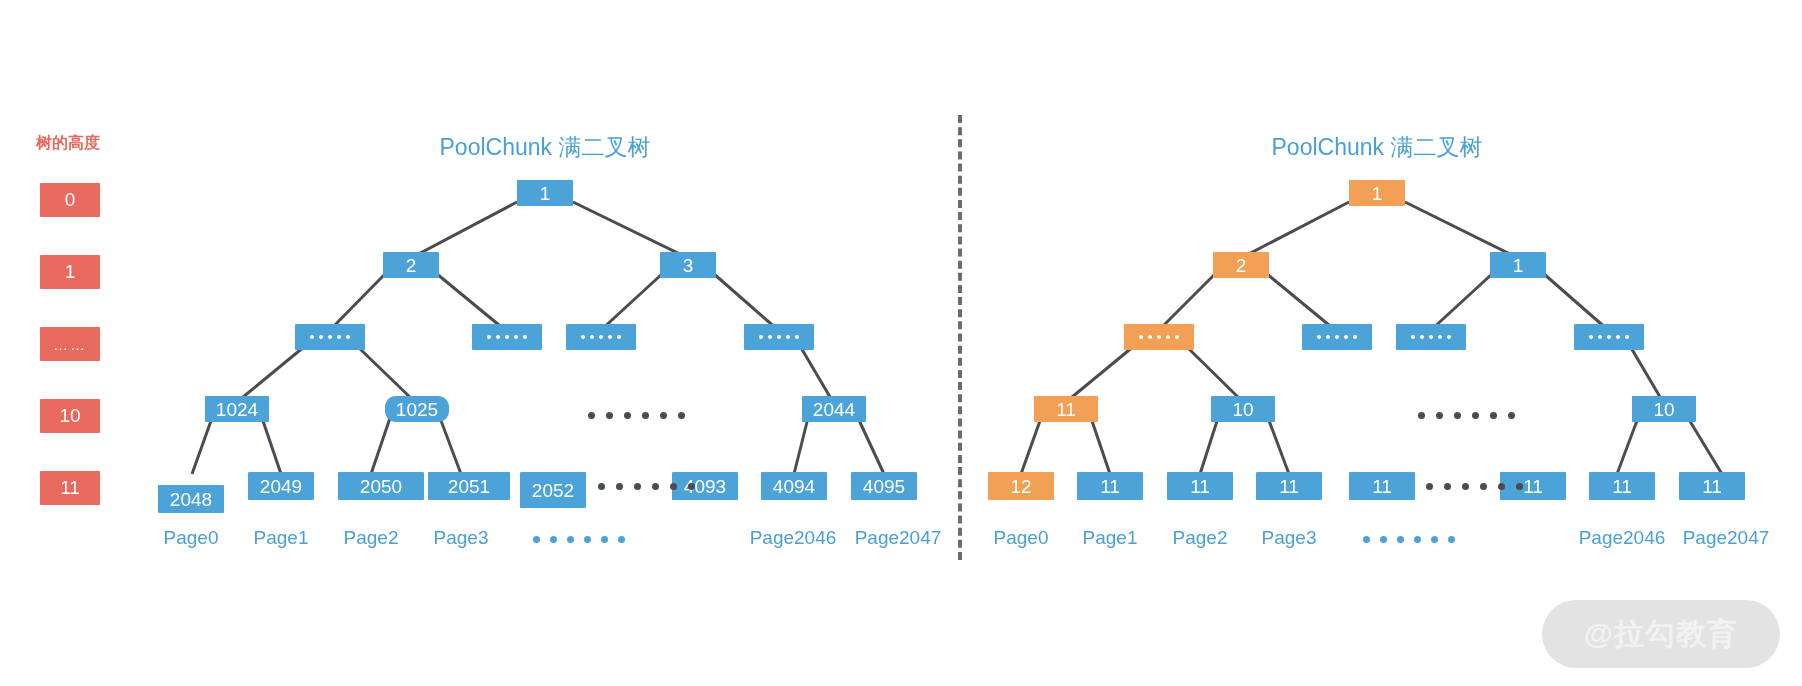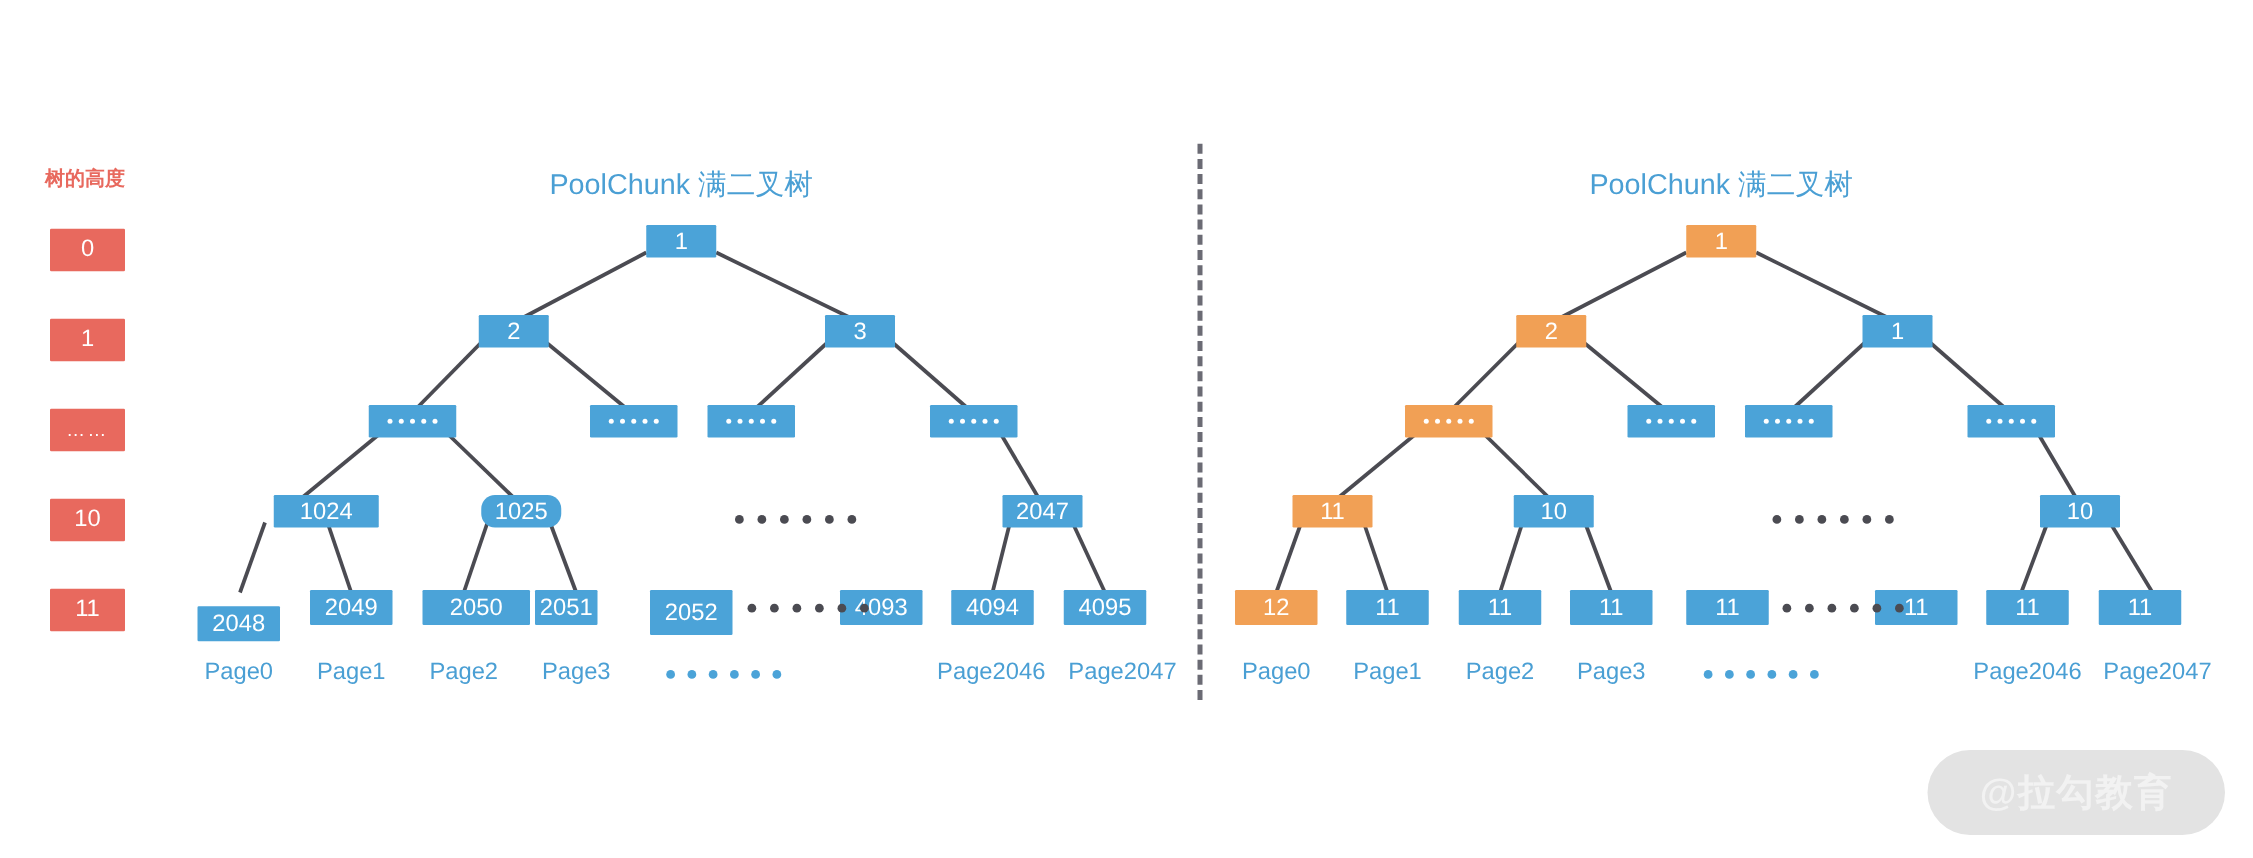--- a/index.html
+++ b/index.html
@@ -223,37 +223,37 @@
   <div class="node blue dots" style="left:744px; top:324px; width:70px; height:26px;">
     <span class="dotrow">
         <i></i>
         <i></i>
         <i></i>
         <i></i>
         <i></i>
       </span>
   </div>
 
-  <div class="node blue" style="left:219px; top:396px; width:84px; height:26px;">1024</div>
+  <div class="node blue" style="left:205px; top:396px; width:64px; height:26px;">1024</div>
   <div class="node blue" style="left:385px; top:396px; width:64px; height:26px;border-radius:11px;">1025</div>
-  <div class="node blue" style="left:802px; top:396px; width:64px; height:26px;">2047</div>
+  <div class="node blue" style="left:802px; top:396px; width:64px; height:26px;">2044</div>
 
   <div class="ellipsis dark" style="left:588px; top:412px;">
       <i></i>
       <i></i>
       <i></i>
       <i></i>
       <i></i>
       <i></i>
     </div>
 
   <div class="node blue" style="left:158px; top:485px; width:66px; height:28px;">2048</div>
   <div class="node blue" style="left:248px; top:472px; width:66px; height:28px;">2049</div>
   <div class="node blue" style="left:338px; top:472px; width:86px; height:28px;">2050</div>
-  <div class="node blue" style="left:428px; top:472px; width:50px; height:28px;">2051</div>
+  <div class="node blue" style="left:428px; top:472px; width:82px; height:28px;">2051</div>
   <div class="node blue" style="left:520px; top:472px; width:66px; height:36px;">2052</div>
   <div class="node blue" style="left:672px; top:472px; width:66px; height:28px;">4093</div>
   <div class="node blue" style="left:761px; top:472px; width:66px; height:28px;">4094</div>
   <div class="node blue" style="left:851px; top:472px; width:66px; height:28px;">4095</div>
 
   <div class="ellipsis dark" style="left:598px; top:483px;">
       <i></i>
       <i></i>
       <i></i>
       <i></i>

